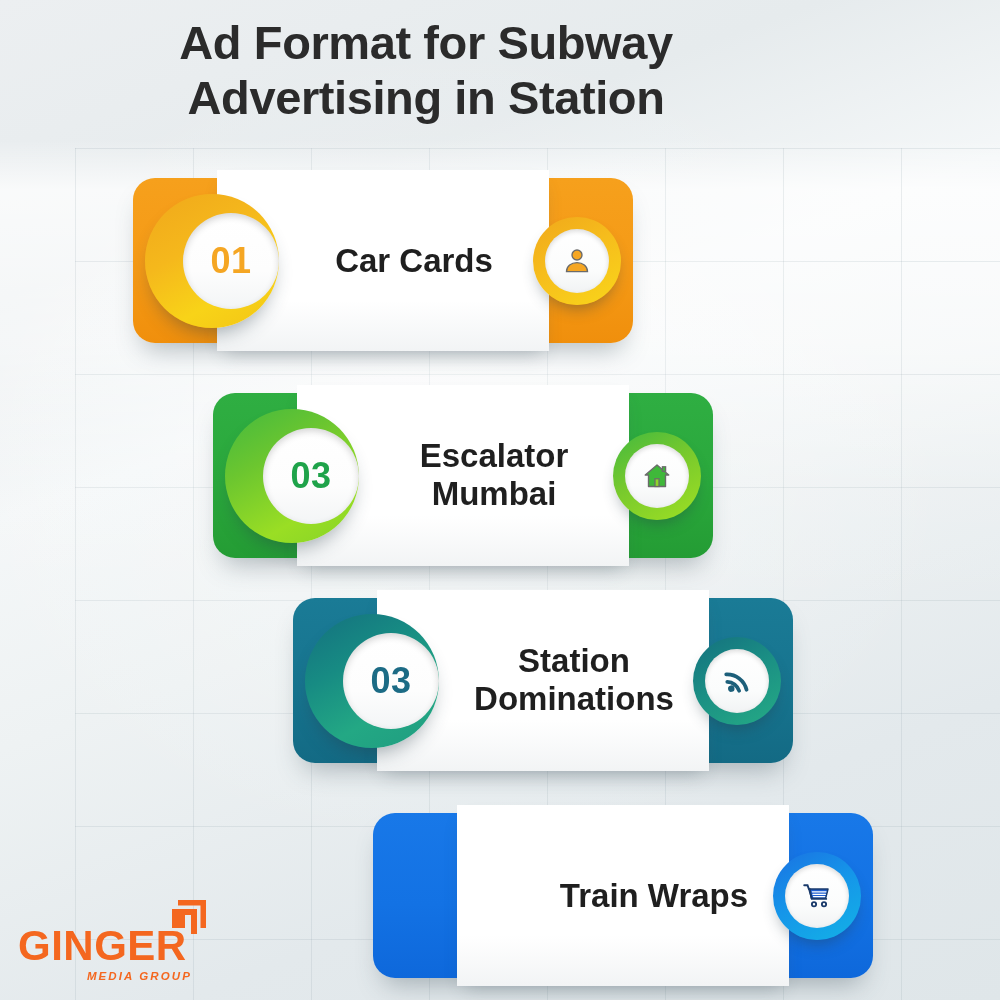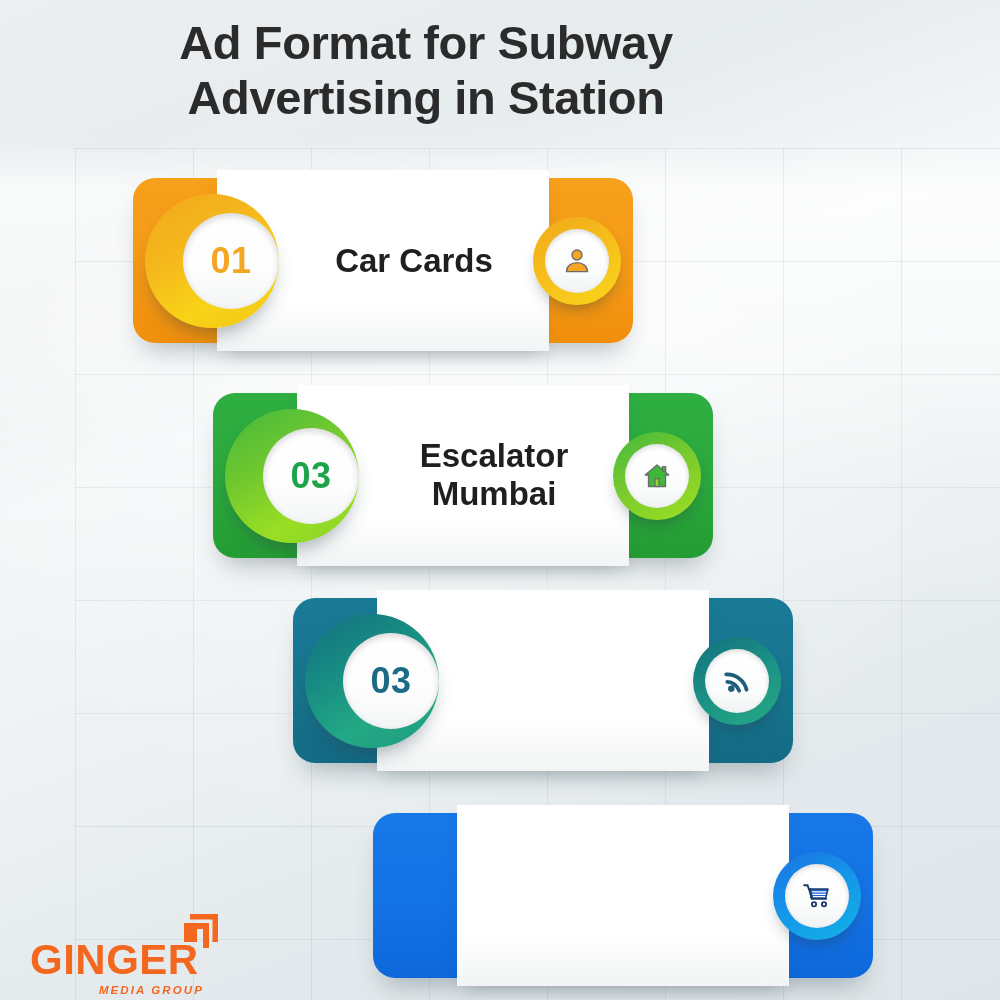--- a/index.html
+++ b/index.html
@@ -186,24 +186,23 @@
   .c4 { left: 373px; top: 813px; }
   .c4 .plate { background: linear-gradient(to bottom, #1878e8 0%, #1372e4 55%, #0e68db 100%); }
   .c4 .num-badge { background: linear-gradient(150deg, #1a72e2 0%, #1690e8 38%, #14b4e6 72%, #19a5e4 100%); }
   .c4 .icon-badge { background: linear-gradient(150deg, #1a72e2 0%, #1596e9 48%, #13b2e6 100%); }
   .c4 .num-text { color: #1565d8; }
 
   
   .logo {
     position: absolute;
     left: 18px;
-    bottom: 4px;
+    bottom: 18px;
     z-index: 7;
     width: 190px;
-    margin-left: 12px;
   }
   .logo-mark {
     position: absolute;
     left: 150px;
     top: -30px;
   }
   .logo-word {
     font-size: 42px;
     font-weight: bold;
     color: #f4671f;
@@ -274,20 +273,21 @@
           <rect x="10.4" y="14.2" width="3.2" height="6.2" fill="#8fd62a" stroke="#6b6b6b" stroke-width="1"></rect>
         </svg>
       </span>
     </div>
   </div>
 </div>
 
 <div class="card c3">
   <div class="plate"></div>
   <div class="panel"></div>
+  <div class="label">Station Dominations</div>
   <div class="num-badge">
     <div class="num-inner">
       <span class="num-text">03</span>
     </div>
   </div>
   <div class="icon-badge">
     <div class="icon-inner">
       <span>
         <svg width="30" height="30" viewBox="0 0 24 24">
           <g transform="rotate(-8 12 12)">
@@ -297,20 +297,21 @@
           </g>
         </svg>
       </span>
     </div>
   </div>
 </div>
 
 <div class="card c4">
   <div class="plate"></div>
   <div class="panel"></div>
+  <div class="label">Train Wraps</div>
   <div class="icon-badge">
     <div class="icon-inner">
       <span>
         <svg width="30" height="30" viewBox="0 0 24 24">
           <path d="M1.8 3.4h2.6l1.1 3" fill="none" stroke="#1a3a6b" stroke-width="1.6" stroke-linecap="round"></path>
           <path d="M5.5 6.4h15.3l-1.9 7.4H7.6z" fill="#1f5fd0" stroke="#1a3a6b" stroke-width="1.2" stroke-linejoin="round"></path>
           <path d="M8.2 8.6h11M8.7 10.6h10M9.2 12.4h9" stroke="#ffffff" stroke-width="1" stroke-linecap="round"></path>
           <path d="M7.6 13.8 6.2 6.4" fill="none" stroke="#1a3a6b" stroke-width="1.4" stroke-linecap="round"></path>
           <path d="M7.8 14.3h11.6" stroke="#1a3a6b" stroke-width="1.4" stroke-linecap="round"></path>
           <circle cx="9.6" cy="18.6" r="1.7" fill="none" stroke="#1a3a6b" stroke-width="1.5"></circle>

